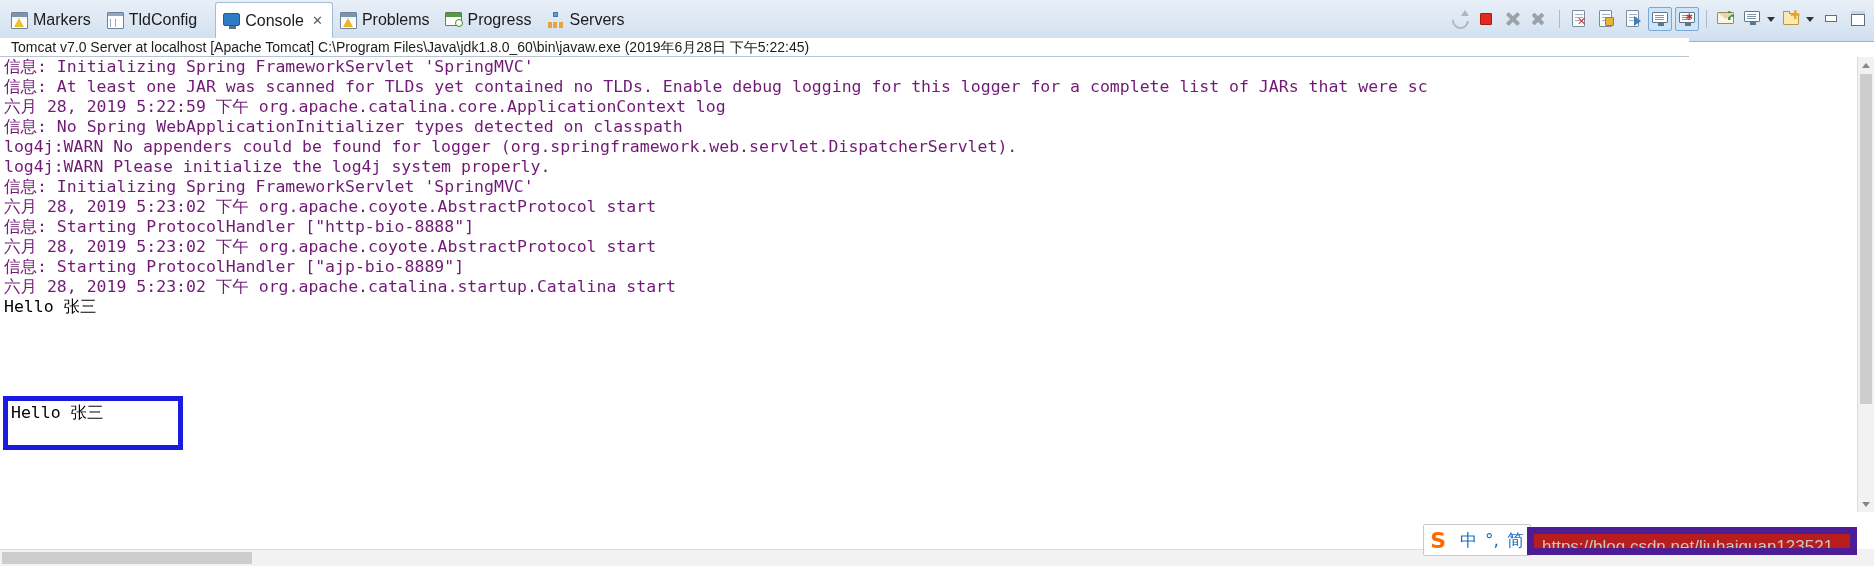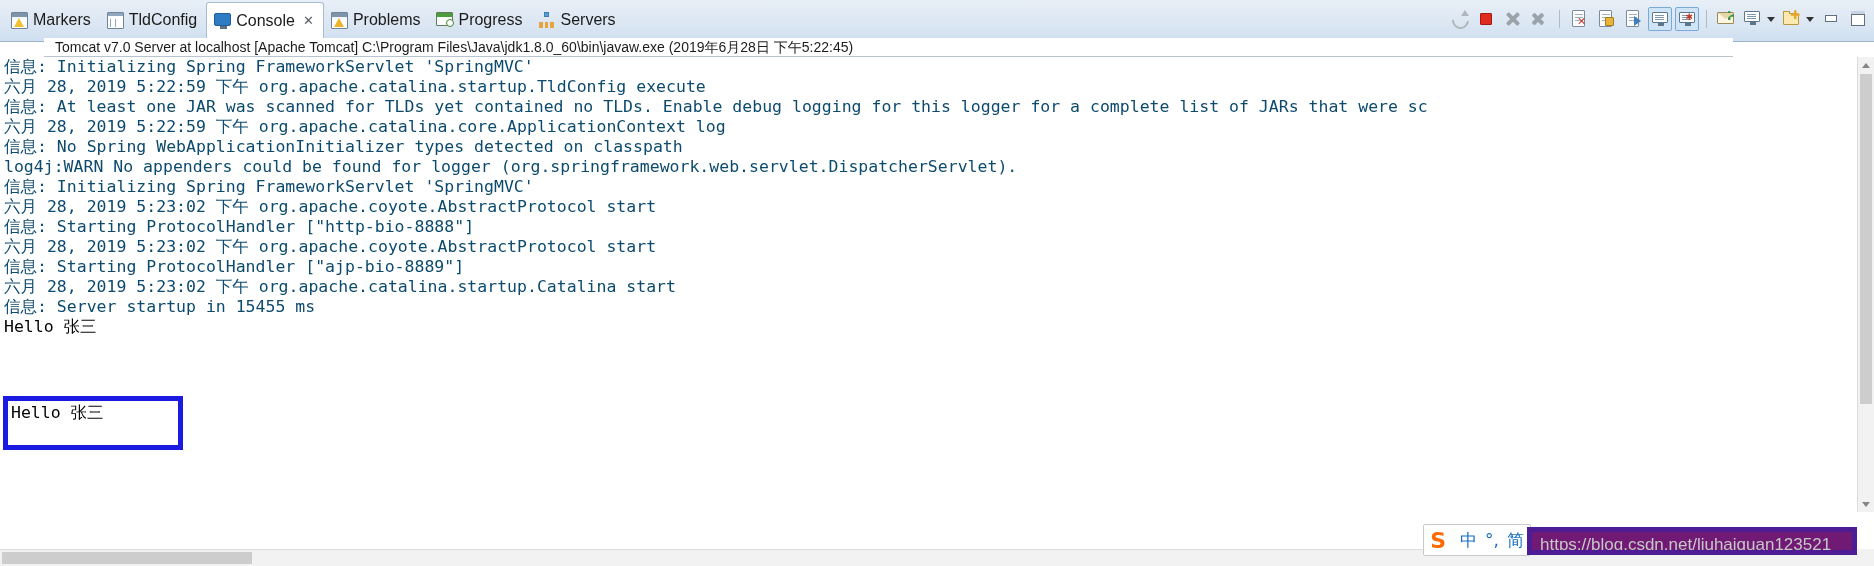--- a/index.html
+++ b/index.html
@@ -44,20 +44,21 @@
     white-space: nowrap;
     box-sizing: border-box;
     position: relative;
     top: 2px;
   }
   .tab.active {
     background: #ffffff;
     border: 1px solid #a6bcd4;
     border-bottom: none;
     border-radius: 3px 3px 0 0;
+    margin-left: 9px;
   }
   .tab-label { line-height: 1; }
   .tab-close {
     font-size: 13px;
     color: #55606b;
     margin-left: 3px;
   }
 
   
   .ticon {
@@ -310,40 +311,39 @@
     background:#ffffff;
     border-bottom:1px solid #b8c4cf;
     box-sizing:border-box;
     font-size:14px;
     color:#1c1c1c;
     line-height:18px;
     padding-left:11px;
     white-space:nowrap;
     overflow:hidden;
     font-family:"Liberation Sans", sans-serif;
-    margin-left:44px;
   }
 
   
   .console {
     position:absolute;
     left:0; top:57px;
     width:1857px;
     height:455px;
     background:#ffffff;
     overflow:hidden;
     box-sizing:border-box;
   }
   .cline {
     height:20px;
     line-height:20px;
     white-space:nowrap;
     font-family:"DejaVu Sans Mono", monospace;
     font-size:16.5px;
-    color:#0c4a6e;
+    color:#701a75;
     padding-left:4px;
     letter-spacing:0px;
   }
   .cline.black { color:#000000; }
 
   
   .hl-box {
     position:absolute;
     left:3px;
     top:396px;
@@ -451,22 +451,22 @@
     color:#1a6fc4;
     font-size:17px;
     font-family:"DejaVu Sans", sans-serif;
   }
   .watermark {
     position:absolute;
     right:17px;
     bottom:11px;
     width:330px;
     height:28px;
-    background:#701a75;
-    border:5px solid #4c1d95;
+    background:#b91c1c;
+    border:7px solid #4c1d95;
     box-sizing:border-box;
     color:#c7c7c7;
     font-size:17px;
     line-height:26px;
     padding-left:8px;
     white-space:nowrap;
     overflow:hidden;
     font-family:"Liberation Sans", sans-serif;
   }
 </style>
@@ -580,32 +580,31 @@
       <span class="tbtn g-min"></span>
       <span class="tbtn g-max"></span>
 
     </div>
   </div>
 
   <div class="pathline">Tomcat v7.0 Server at localhost [Apache Tomcat] C:\Program Files\Java\jdk1.8.0_60\bin\javaw.exe (2019年6月28日 下午5:22:45)</div>
 
   <div class="console">
     <div class="cline">信息: Initializing Spring FrameworkServlet 'SpringMVC'</div>
-    <div class="cline">六月 28, 2019 5:22:59 下午 org.apache.catalina.startup.TldConfig execute</div>
     <div class="cline">信息: At least one JAR was scanned for TLDs yet contained no TLDs. Enable debug logging for this logger for a complete list of JARs that were sc</div>
     <div class="cline">六月 28, 2019 5:22:59 下午 org.apache.catalina.core.ApplicationContext log</div>
     <div class="cline">信息: No Spring WebApplicationInitializer types detected on classpath</div>
     <div class="cline">log4j:WARN No appenders could be found for logger (org.springframework.web.servlet.DispatcherServlet).</div>
+    <div class="cline">log4j:WARN Please initialize the log4j system properly.</div>
     <div class="cline">信息: Initializing Spring FrameworkServlet 'SpringMVC'</div>
     <div class="cline">六月 28, 2019 5:23:02 下午 org.apache.coyote.AbstractProtocol start</div>
     <div class="cline">信息: Starting ProtocolHandler ["http-bio-8888"]</div>
     <div class="cline">六月 28, 2019 5:23:02 下午 org.apache.coyote.AbstractProtocol start</div>
     <div class="cline">信息: Starting ProtocolHandler ["ajp-bio-8889"]</div>
     <div class="cline">六月 28, 2019 5:23:02 下午 org.apache.catalina.startup.Catalina start</div>
-    <div class="cline">信息: Server startup in 15455 ms</div>
     <div class="cline black">Hello 张三</div>
   </div>
 
   <div class="hl-fill"></div>
   <div class="hl-text">Hello 张三</div>
   <div class="hl-box"></div>
 
   <div class="vscroll">
     <div class="arrow-up"></div>
     <div class="vthumb"></div>

